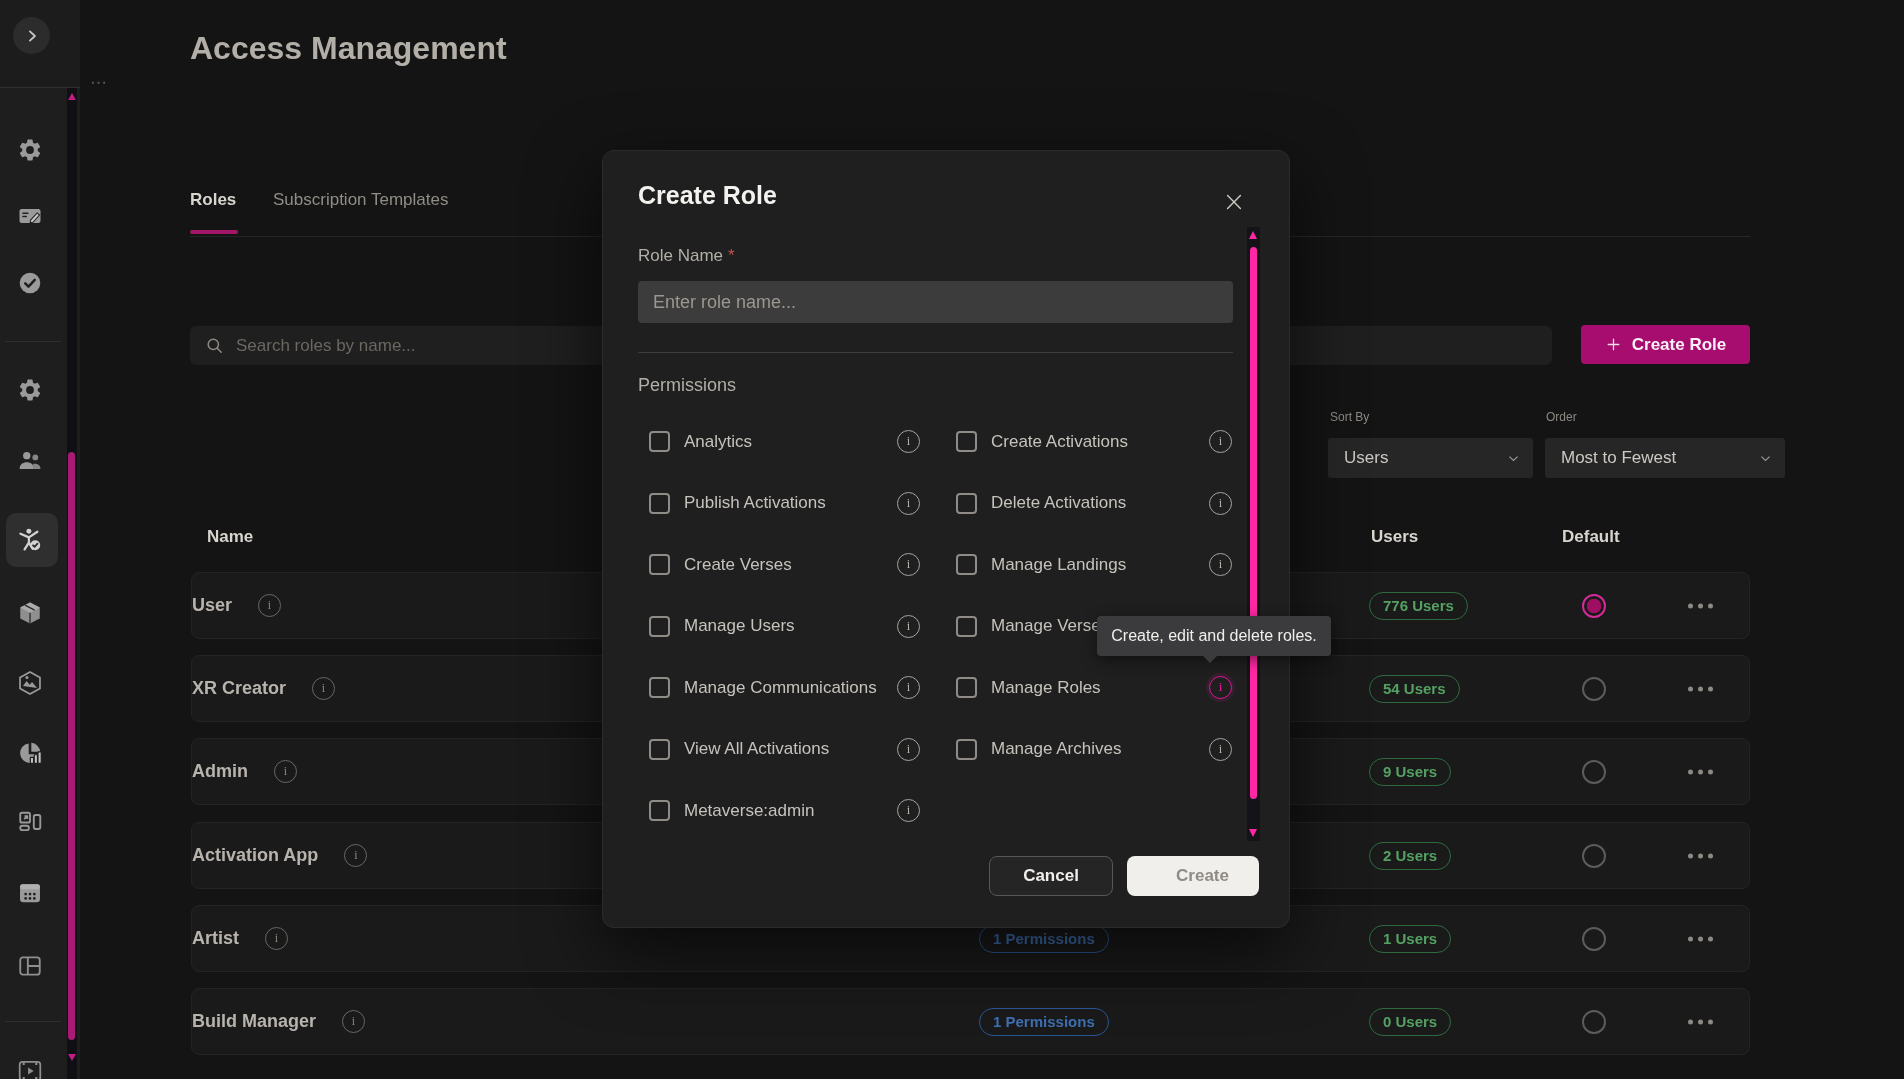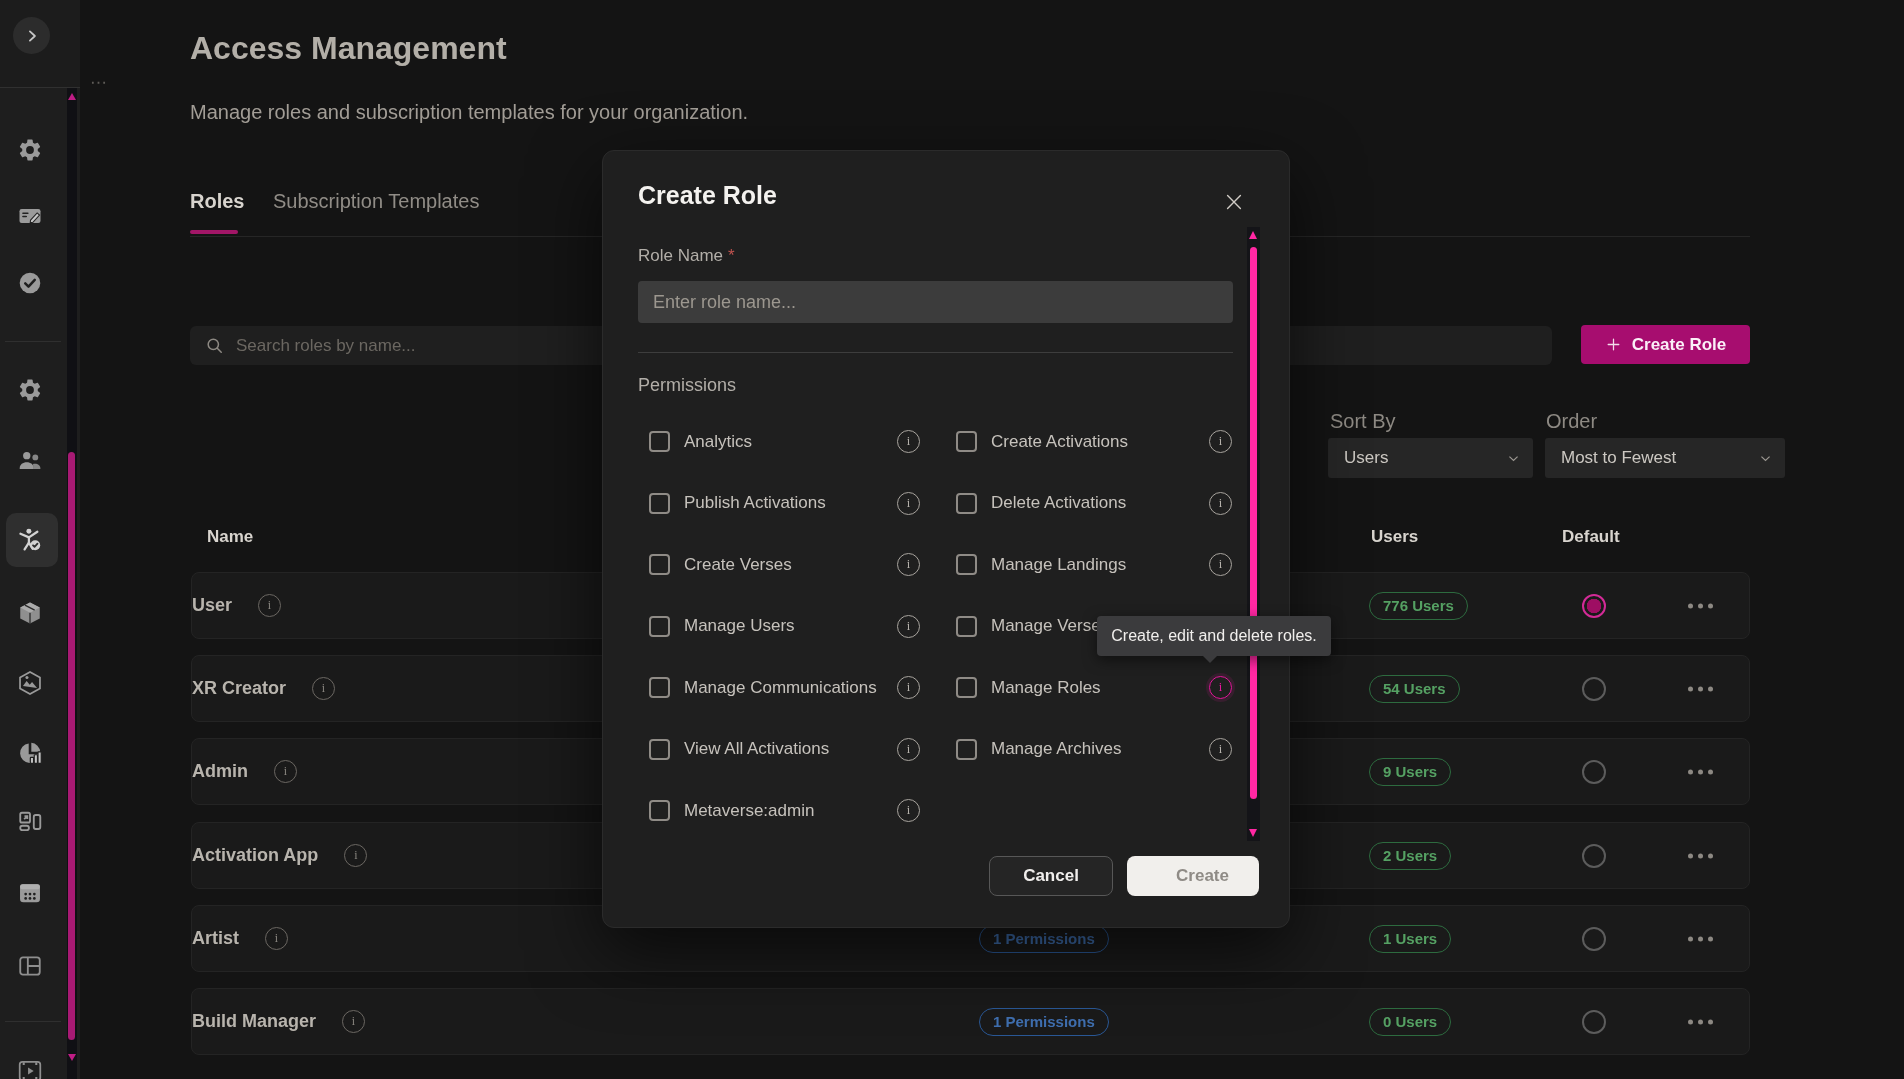--- a/index.html
+++ b/index.html
@@ -17,36 +17,36 @@
   .sb-active-box{position:absolute;left:6px;width:52px;height:54px;border-radius:10px;background:#2f2f2f;}
   .sb-divider{position:absolute;left:5px;width:56px;height:1px;background:#2f2f2f;}
   .sb-scroll-track{position:absolute;left:67px;top:88px;width:10px;height:991px;background:#101014;}
   .sb-arrow-up{position:absolute;left:1px;top:5px;width:0;height:0;border-left:4px solid transparent;border-right:4px solid transparent;border-bottom:7px solid #c01d85;}
   .sb-thumb{position:absolute;left:1px;top:364px;width:7px;height:588px;border-radius:4px;background:#a81a74;}
   .sb-arrow-dn{position:absolute;left:1px;bottom:18px;width:0;height:0;border-left:4px solid transparent;border-right:4px solid transparent;border-top:7px solid #c01d85;}
 
   
   .page-title{position:absolute;left:190px;top:30px;font-size:32px;font-weight:bold;color:#b3afa8;}
   .page-subtitle{position:absolute;left:190px;top:101px;font-size:20px;color:#a29d96;}
-  .tab{position:absolute;top:190px;font-size:20px;cursor:pointer;}
+  .tab{position:absolute;top:190px;font-size:17px;cursor:pointer;}
   .tab.active{left:190px;font-weight:bold;color:#d8d4ce;}
   .tab.inactive{left:273px;color:#908c86;}
   .tab-underline{position:absolute;left:190px;top:230px;width:48px;height:4px;background:#a21667;border-radius:2px;}
   .tab-border{position:absolute;left:190px;top:236px;width:1560px;height:1px;background:#262626;}
 
   
   .search-box{position:absolute;left:190px;top:326px;width:1362px;height:39px;background:#1f1f1f;border-radius:6px;display:flex;align-items:center;}
   .search-box svg{margin-left:15px;}
   .search-input{flex:1;background:transparent;border:none;outline:none;color:#c9c5bf;font-size:17px;
        font-family:"Liberation Sans",sans-serif;padding-left:12px;}
   .search-input::placeholder{color:#6b6761;}
   .create-role-btn{position:absolute;left:1581px;top:325px;width:169px;height:39px;background:#a70d6f;border-radius:4px;
        display:flex;align-items:center;justify-content:center;gap:10px;cursor:pointer;}
   .create-role-btn span{color:#fbeff7;font-size:17px;font-weight:bold;}
-  .filter-label{position:absolute;top:410px;font-size:20px;color:#8d8983;}
+  .filter-label{position:absolute;top:410px;font-size:12px;color:#8d8983;}
   .dropdown{position:absolute;top:438px;height:40px;background:#262626;border-radius:3px;display:flex;align-items:center;cursor:pointer;}
   .dropdown .val{padding-left:16px;font-size:17px;color:#ccc8c2;flex:1;}
   .dropdown svg{margin-right:12px;}
 
   
   .th{position:absolute;top:527px;font-size:17px;font-weight:bold;color:#d8d4ce;}
   .trow{position:absolute;left:191px;width:1559px;height:67px;background:#1a1a1a;border:1px solid #242424;
         border-radius:8px;box-sizing:border-box;display:flex;align-items:center;}
   .rname{font-size:18px;font-weight:bold;color:#b8b4ad;}
   .role-info{margin-left:26px;width:21px;height:21px;border:1.5px solid #6b6762;border-radius:50%;color:#8a8680;
@@ -239,21 +239,20 @@
     <div class="sb-scroll-track">
       <div class="sb-arrow-up"></div>
       <div class="sb-thumb"></div>
       <div class="sb-arrow-dn"></div>
     </div>
   </div>
 
   <div class="overflow-dots">⋯</div>
 
   <div class="page-title">Access Management</div>
-  <div class="page-subtitle">Manage roles and subscription templates for your organization.</div>
 
   <div class="tab active">Roles</div>
   <div class="tab inactive">Subscription Templates</div>
   <div class="tab-underline"></div>
   <div class="tab-border"></div>
 
   <div class="search-box">
     <span>
       <svg width="19" height="19" viewBox="0 0 24 24" fill="none" stroke="#8d8983" stroke-width="1.9" stroke-linecap="round">
           <circle cx="10.5" cy="10.5" r="6.5"></circle>

